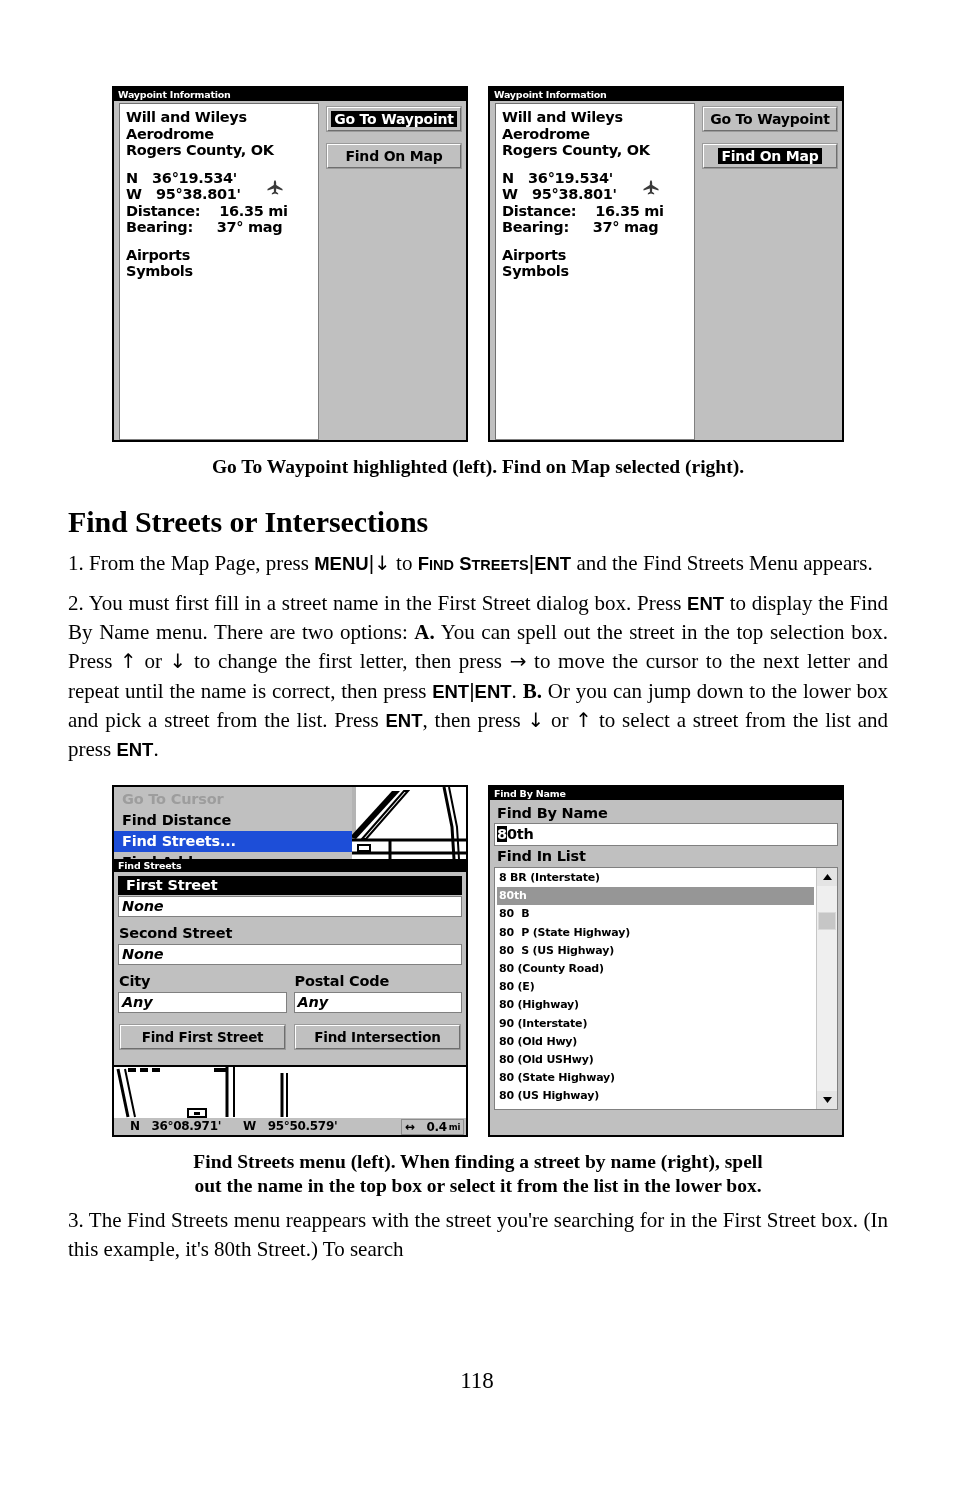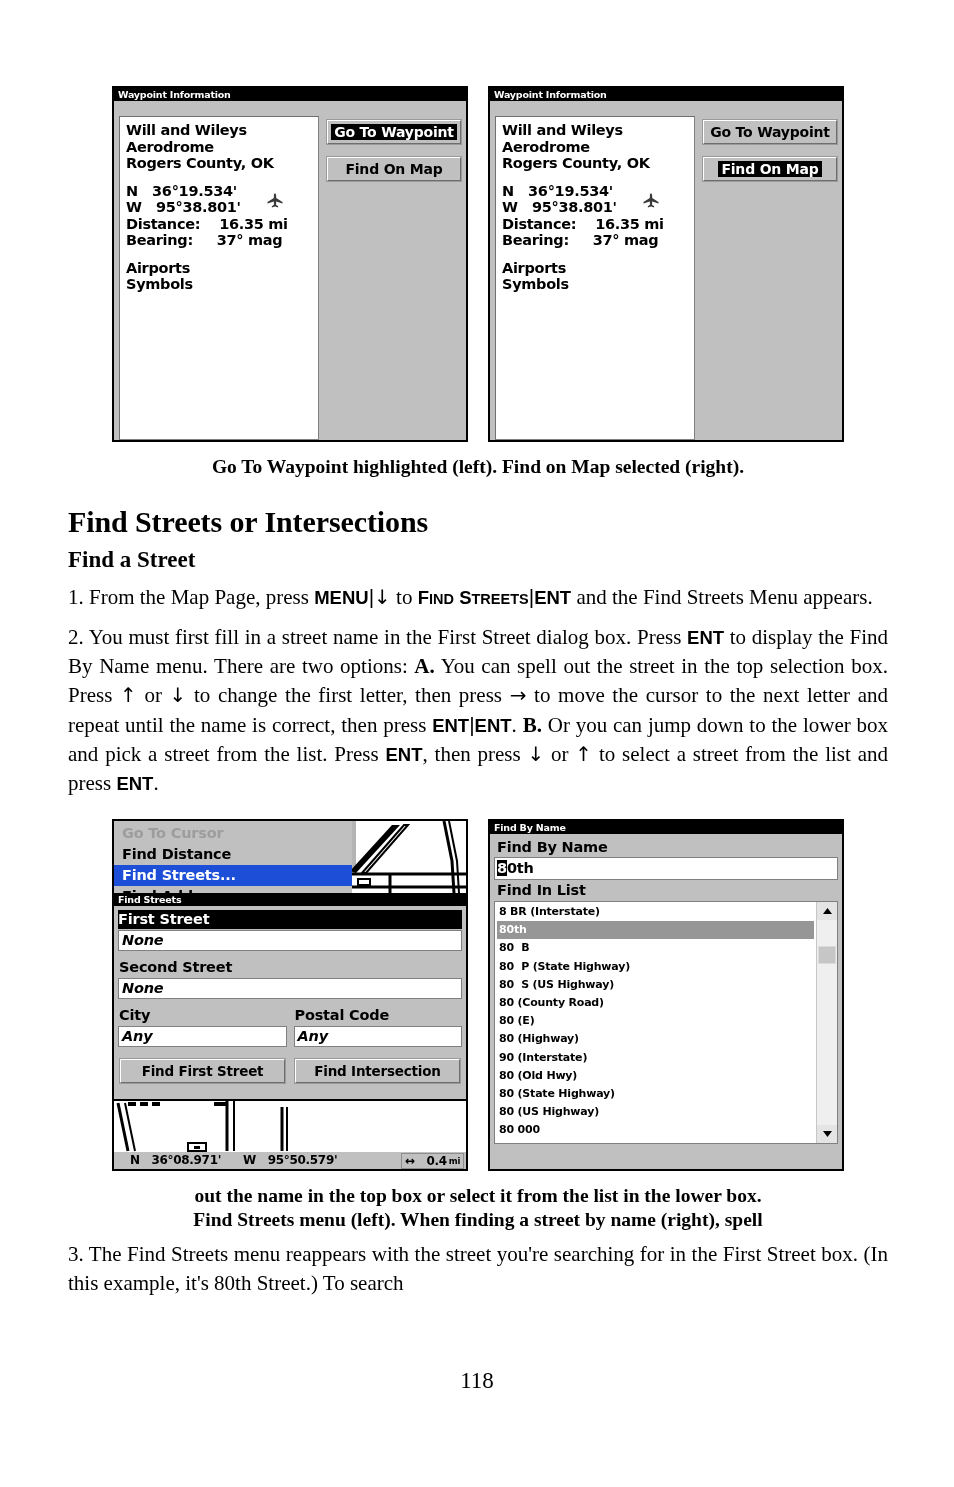--- a/index.html
+++ b/index.html
@@ -57,21 +57,21 @@
     white-space: nowrap;
   }
 
   
   .wp {
     width: 356px;
     height: 356px;
   }
   .wp-body {
     display: flex;
-    padding: 15px 5px 0 5px;
+    padding: 2px 5px 0 5px;
     height: calc(100% - 13px);
     box-sizing: border-box;
     border-radius: 16px;
   }
   .wp-info {
     background: #fff;
     border: 1px solid #808080;
     border-top-color: #707070;
     border-left-color: #707070;
     width: 200px;
@@ -159,21 +159,21 @@
     background: #c0c0c0;
     box-sizing: border-box;
   }
   .fs-field-label {
     font-size: 14.5px;
     font-weight: bold;
     line-height: 19px;
     padding-left: 5px;
     letter-spacing: -0.2px;
   }
-  .fs-field-label.inv { background: #000; color: #fff; margin: 0 4px; padding-left: 0; }
+  .fs-field-label.inv { background: #000; color: #fff; margin: 0 4px; padding-left: 8px; }
   .fs-input {
     background: #fff;
     border: 1px solid #808080;
     margin: 1px 4px 0 4px;
     font-size: 14.5px;
     font-weight: bold;
     line-height: 19px;
     padding-left: 3px;
     letter-spacing: -0.2px;
     font-style: italic;
@@ -416,21 +416,20 @@
               <span class="btn-label selected">Find On Map</span>
             </div>
           </div>
         </div>
       </div>
     </div>
 
     <div class="caption">Go To Waypoint highlighted (left). Find on Map selected (right).</div>
 
     <h1 class="sect">Find Streets or Intersections</h1>
-    <h2 class="sub">Find a Street</h2>
 
     <p class="body"><span>1. From the Map Page, press </span><span class="kbd">MENU</span><span class="bar">|</span><span class="arrow">↓</span><span> to </span><span class="smcap"><span>F</span><span class="sc">IND</span><span> S</span><span class="sc">TREETS</span></span><span class="bar">|</span><span class="kbd">ENT</span><span> and the Find Streets Menu appears.</span></p>
 
     <p class="body"><span>2. You must first fill in a street name in the First Street dialog box. Press </span><span class="kbd">ENT</span><span> to display the Find By Name menu. There are two options: </span><b>A.</b><span> You can spell out the street in the top selection box. Press </span><span class="arrow">↑</span><span> or </span><span class="arrow">↓</span><span> to change the first letter, then press </span><span class="arrow">→</span><span> to move the cursor to the next letter and repeat until the name is correct, then press </span><span class="kbd">ENT</span><span class="bar">|</span><span class="kbd">ENT</span><span>. </span><b>B.</b><span> Or you can jump down to the lower box and pick a street from the list. Press </span><span class="kbd">ENT</span><span>, then press </span><span class="arrow">↓</span><span> or </span><span class="arrow">↑</span><span> to select a street from the list and press </span><span class="kbd">ENT</span><span>.</span></p>
 
     <div class="figure-row" style="margin-top:21px;">
 
       <div class="gps fs">
         <div class="fs-mapstrip">
           <svg width="118" height="72" viewBox="0 0 118 72">
@@ -521,20 +520,21 @@
               <div class="fn-item">8 BR (Interstate)</div>
               <div class="fn-item sel">80th</div>
               <div class="fn-item">80  B</div>
               <div class="fn-item">80  P (State Highway)</div>
               <div class="fn-item">80  S (US Highway)</div>
               <div class="fn-item">80 (County Road)</div>
               <div class="fn-item">80 (E)</div>
               <div class="fn-item">80 (Highway)</div>
               <div class="fn-item">90 (Interstate)</div>
               <div class="fn-item">80 (Old Hwy)</div>
+              <div class="fn-item">80 (Old USHwy)</div>
               <div class="fn-item">80 (State Highway)</div>
               <div class="fn-item">80 (US Highway)</div>
               <div class="fn-item">80 000</div>
 
             </div>
             <div class="fn-scroll">
               <div class="fn-arrow">
                 <svg width="11" height="8" viewBox="0 0 11 8">
                     <path d="M5.5 1 L10 7 L1 7 Z" fill="#000"></path>
                   </svg>
@@ -545,21 +545,21 @@
                     <path d="M5.5 7 L1 1 L10 1 Z" fill="#000"></path>
                   </svg>
               </div>
             </div>
           </div>
         </div>
       </div>
     </div>
 
     <div class="caption">
+      <div>Find Streets menu (left). When finding a street by name (right), spell</div>
       <div>out the name in the top box or select it from the list in the lower box.</div>
-      <div>Find Streets menu (left). When finding a street by name (right), spell</div>
     </div>
 
     <p class="body" style="margin-top:8px;">3. The Find Streets menu reappears with the street you're searching for in the First Street box. (In this example, it's 80th Street.) To search</p>
   </div>
 
   <div class="pgnum">118</div>
 </div>
 
 </body></html>

